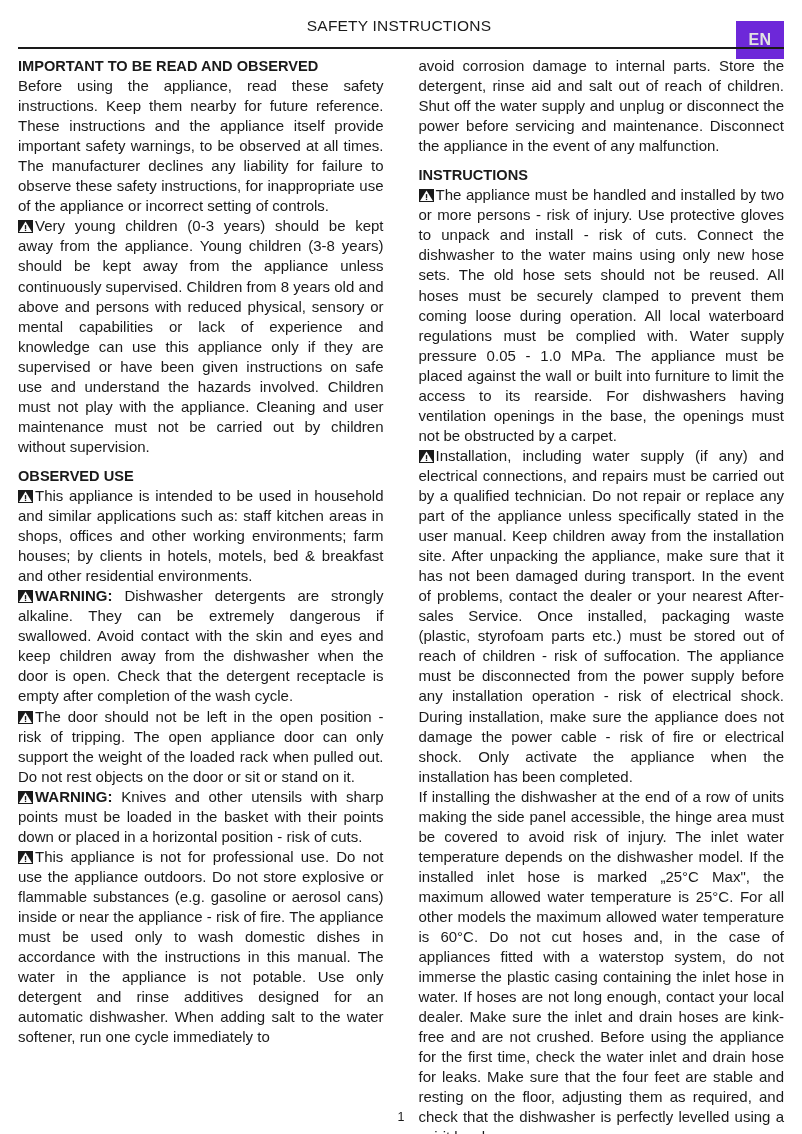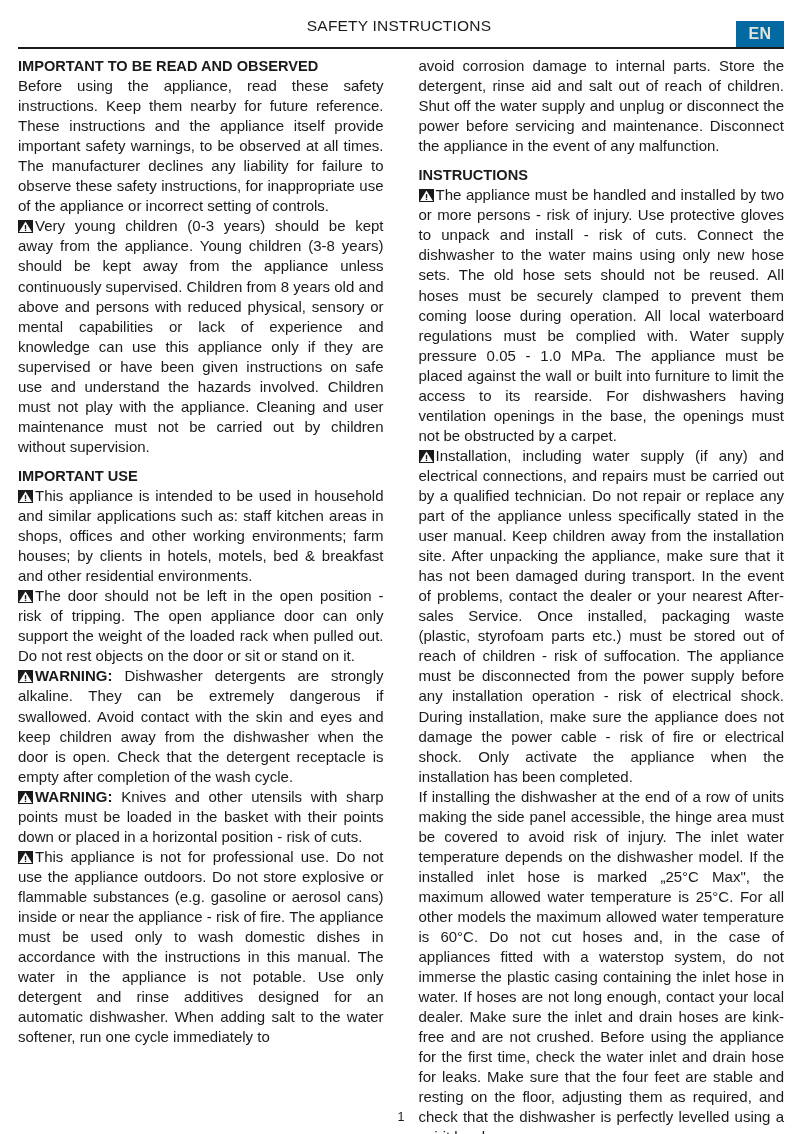--- a/index.html
+++ b/index.html
@@ -28,22 +28,22 @@
     font-size:15.5px;
     font-weight:normal;
     letter-spacing:0.2px;
     transform:translateY(-50%);
   }
   .lang-badge {
     position:absolute;
     right:18px;
     top:21px;
     width:48px;
-    height:26px;
-    background:#0369a1;
+    height:38px;
+    background:#6d28d9;
     color:#e2e2e2;
     font-size:16px;
     font-weight:bold;
     letter-spacing:0.5px;
     display:flex;
     align-items:center;
     justify-content:center;
   }
   .header-rule {
     position:absolute;
@@ -123,44 +123,44 @@
 
     <p><span>Before using the appliance, read these safety instructions. Keep them nearby for future reference. These instructions and the appliance itself provide important safety warnings, to be observed at all times. The manufacturer declines any liability for failure to observe these safety instructions, for inappropriate use of the appliance or incorrect setting of controls.</span></p>
 
     <p><span class="warn-icon"><svg width="15" height="13" viewBox="0 0 15 13">
             <rect x="0" y="0" width="15" height="13" fill="#1a1a1a"></rect>
             <polygon points="7.5,1.6 14,12 1,12" fill="#ffffff"></polygon>
             <rect x="6.85" y="5.1" width="1.35" height="3.9" fill="#1a1a1a"></rect>
             <rect x="6.85" y="9.7" width="1.35" height="1.35" fill="#1a1a1a"></rect>
           </svg></span><span>Very young children (0-3 years) should be kept away from the appliance. Young children (3-8 years) should be kept away from the appliance unless continuously supervised. Children from 8 years old and above and persons with reduced physical, sensory or mental capabilities or lack of experience and knowledge can use this appliance only if they are supervised or have been given instructions on safe use and understand the hazards involved. Children must not play with the appliance. Cleaning and user maintenance must not be carried out by children without supervision.</span></p>
 
-    <h2 class="spaced">IMPORTANT USE</h2>
+    <h2 class="spaced">OBSERVED USE</h2>
 
 
     <p><span class="warn-icon"><svg width="15" height="13" viewBox="0 0 15 13">
             <rect x="0" y="0" width="15" height="13" fill="#1a1a1a"></rect>
             <polygon points="7.5,1.6 14,12 1,12" fill="#ffffff"></polygon>
             <rect x="6.85" y="5.1" width="1.35" height="3.9" fill="#1a1a1a"></rect>
             <rect x="6.85" y="9.7" width="1.35" height="1.35" fill="#1a1a1a"></rect>
           </svg></span><span>This appliance is intended to be used in household and similar applications such as: staff kitchen areas in shops, offices and other working environments; farm houses; by clients in hotels, motels, bed &amp; breakfast and other residential environments.</span></p>
 
 
     <p><span class="warn-icon"><svg width="15" height="13" viewBox="0 0 15 13">
             <rect x="0" y="0" width="15" height="13" fill="#1a1a1a"></rect>
             <polygon points="7.5,1.6 14,12 1,12" fill="#ffffff"></polygon>
             <rect x="6.85" y="5.1" width="1.35" height="3.9" fill="#1a1a1a"></rect>
             <rect x="6.85" y="9.7" width="1.35" height="1.35" fill="#1a1a1a"></rect>
+          </svg></span><span class="bold-lead">WARNING:</span> <span>Dishwasher detergents are strongly alkaline. They can be extremely dangerous if swallowed. Avoid contact with the skin and eyes and keep children away from the dishwasher when the door is open. Check that the detergent receptacle is empty after completion of the wash cycle.</span></p>
+
+    <p><span class="warn-icon"><svg width="15" height="13" viewBox="0 0 15 13">
+            <rect x="0" y="0" width="15" height="13" fill="#1a1a1a"></rect>
+            <polygon points="7.5,1.6 14,12 1,12" fill="#ffffff"></polygon>
+            <rect x="6.85" y="5.1" width="1.35" height="3.9" fill="#1a1a1a"></rect>
+            <rect x="6.85" y="9.7" width="1.35" height="1.35" fill="#1a1a1a"></rect>
           </svg></span><span>The door should not be left in the open position - risk of tripping. The open appliance door can only support the weight of the loaded rack when pulled out. Do not rest objects on the door or sit or stand on it.</span></p>
-
-    <p><span class="warn-icon"><svg width="15" height="13" viewBox="0 0 15 13">
-            <rect x="0" y="0" width="15" height="13" fill="#1a1a1a"></rect>
-            <polygon points="7.5,1.6 14,12 1,12" fill="#ffffff"></polygon>
-            <rect x="6.85" y="5.1" width="1.35" height="3.9" fill="#1a1a1a"></rect>
-            <rect x="6.85" y="9.7" width="1.35" height="1.35" fill="#1a1a1a"></rect>
-          </svg></span><span class="bold-lead">WARNING:</span> <span>Dishwasher detergents are strongly alkaline. They can be extremely dangerous if swallowed. Avoid contact with the skin and eyes and keep children away from the dishwasher when the door is open. Check that the detergent receptacle is empty after completion of the wash cycle.</span></p>
 
     <p><span class="warn-icon"><svg width="15" height="13" viewBox="0 0 15 13">
             <rect x="0" y="0" width="15" height="13" fill="#1a1a1a"></rect>
             <polygon points="7.5,1.6 14,12 1,12" fill="#ffffff"></polygon>
             <rect x="6.85" y="5.1" width="1.35" height="3.9" fill="#1a1a1a"></rect>
             <rect x="6.85" y="9.7" width="1.35" height="1.35" fill="#1a1a1a"></rect>
           </svg></span><span class="bold-lead">WARNING:</span> <span>Knives and other utensils with sharp points must be loaded in the basket with their points down or placed in a horizontal position - risk of cuts.</span></p>
 
     <p><span class="warn-icon"><svg width="15" height="13" viewBox="0 0 15 13">
             <rect x="0" y="0" width="15" height="13" fill="#1a1a1a"></rect>

